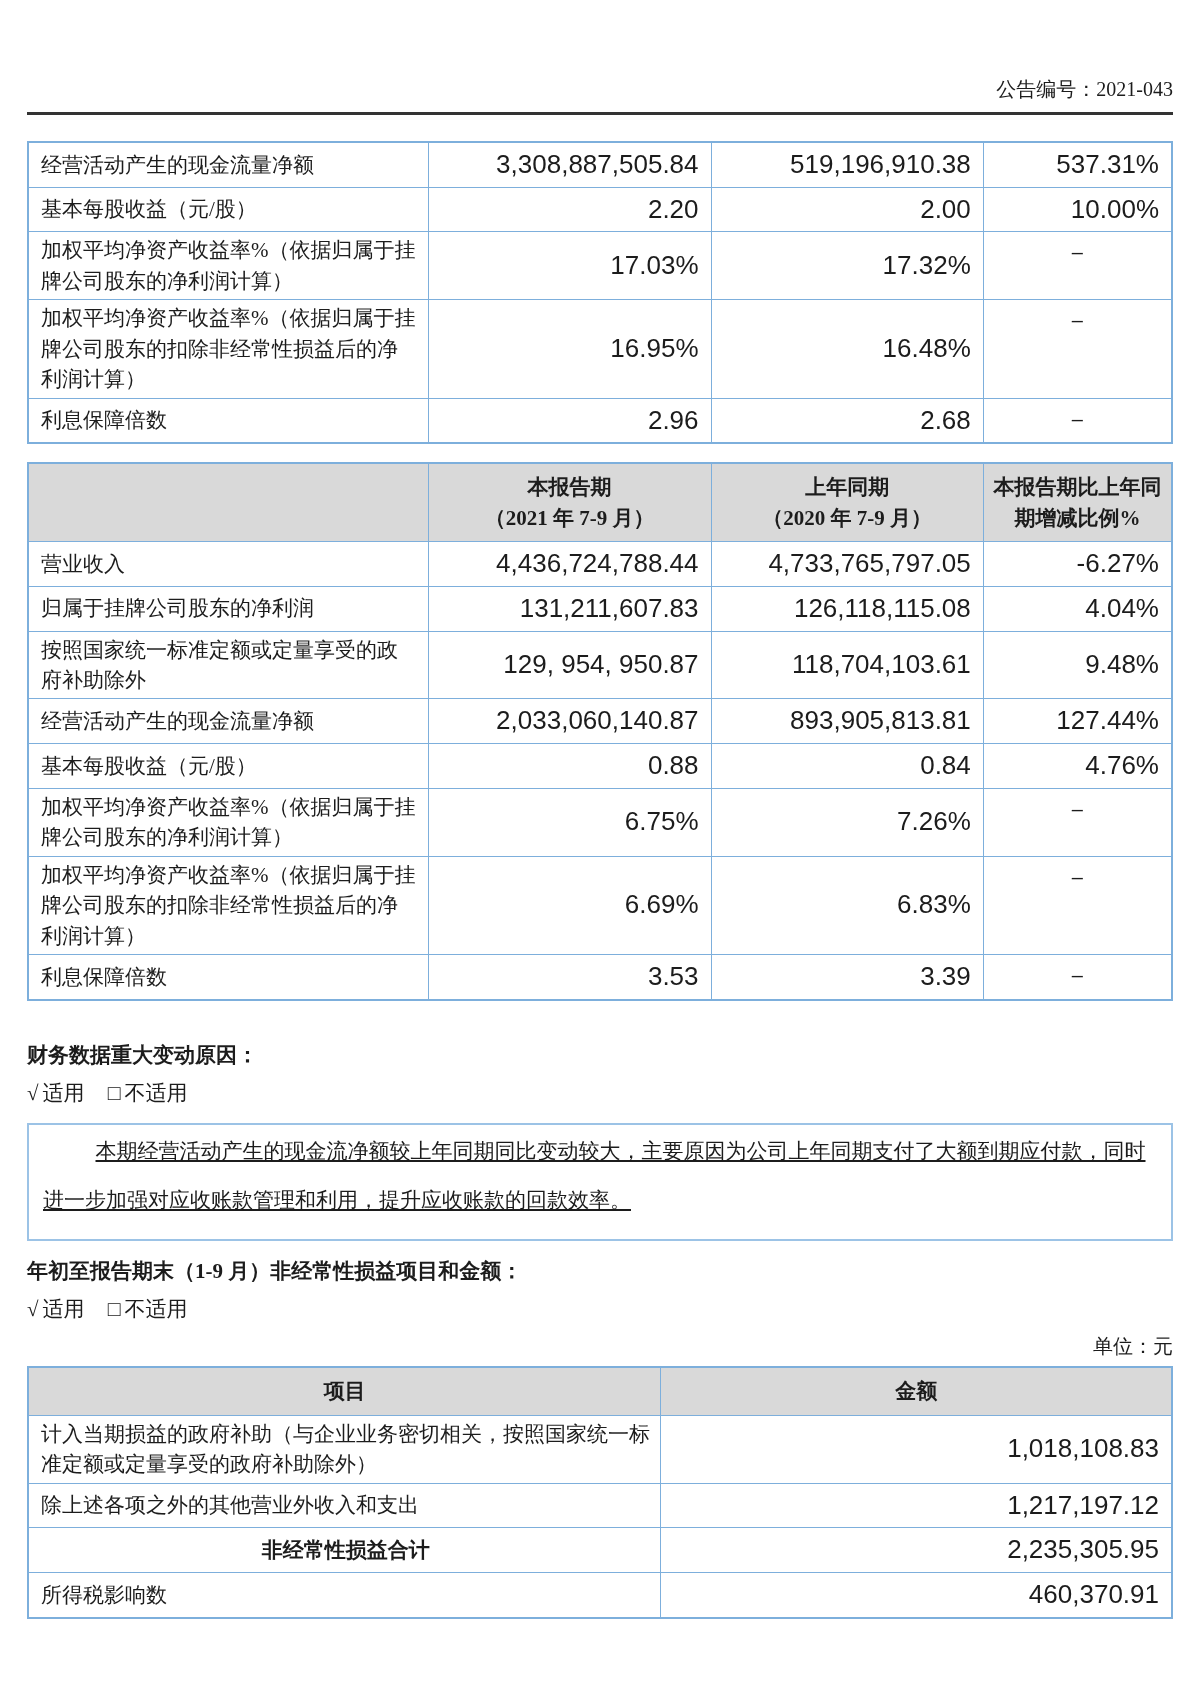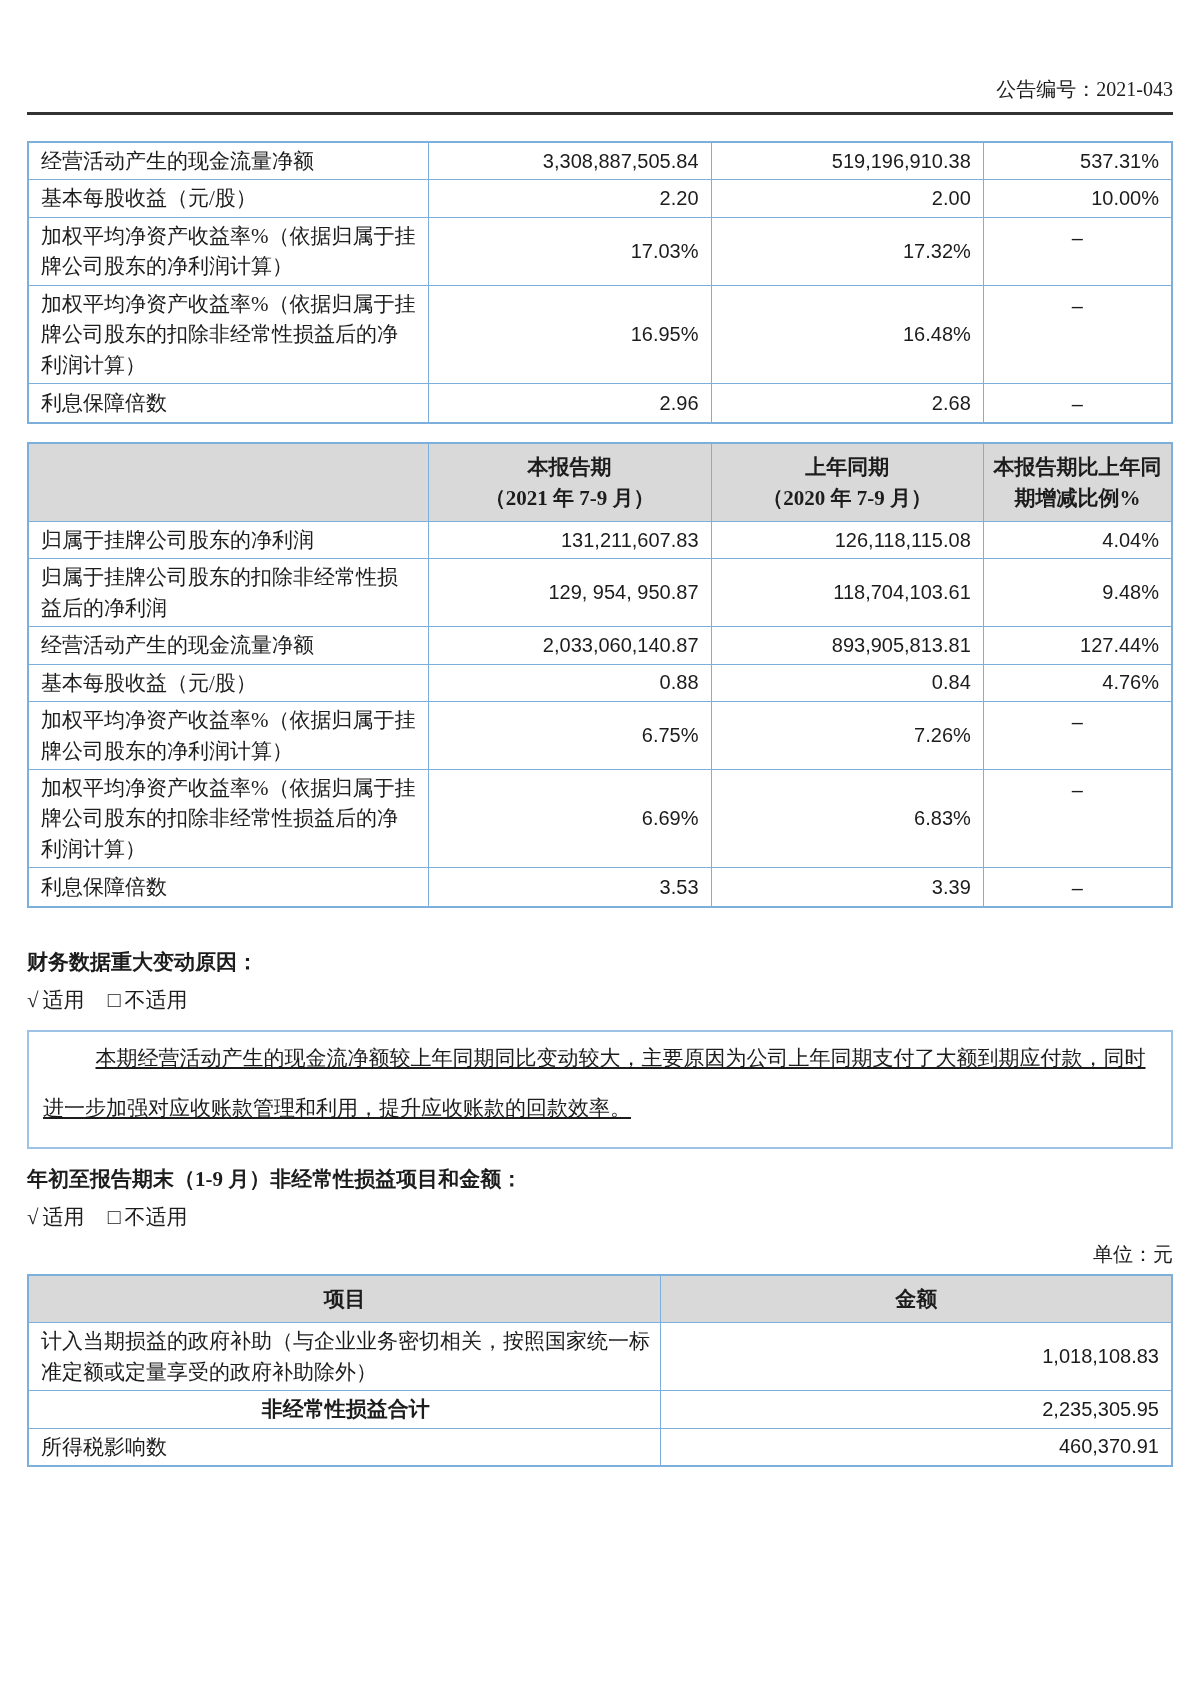--- a/index.html
+++ b/index.html
@@ -35,21 +35,21 @@
   }
   .fin-table .label {
     text-align: left;
     padding-left: 12px;
     vertical-align: middle;
   }
   .fin-table .num {
     text-align: right;
     vertical-align: middle;
     font-family: "Liberation Sans", sans-serif;
-    font-size: 20px;
+    font-size: 26px;
     padding-right: 12px;
   }
   .fin-table .dash {
     text-align: center;
     vertical-align: top;
     padding-top: 6px;
     font-family: "Liberation Sans", sans-serif;
     font-size: 20px;
   }
   .fin-table thead th {
@@ -167,27 +167,33 @@
         </th>
         <th>
           <span class="hline">上年同期</span>
           <span class="hline">（2020 年 7-9 月）</span>
         </th>
         <th>本报告期比上年同期增减比例%</th>
       </tr>
     </thead>
     <tbody>
       <tr>
+        <td class="label">营业收入</td>
+        <td class="num">4,436,724,788.44</td>
+        <td class="num">4,733,765,797.05</td>
+        <td class="num">-6.27%</td>
+      </tr>
+      <tr>
         <td class="label">归属于挂牌公司股东的净利润</td>
         <td class="num">131,211,607.83</td>
         <td class="num">126,118,115.08</td>
         <td class="num">4.04%</td>
       </tr>
       <tr>
-        <td class="label">归属于挂牌公司股东的扣除非经常性损益后的净利润</td>
+        <td class="label">按照国家统一标准定额或定量享受的政府补助除外</td>
         <td class="num">129, 954, 950.87</td>
         <td class="num">118,704,103.61</td>
         <td class="num">9.48%</td>
       </tr>
       <tr>
         <td class="label">经营活动产生的现金流量净额</td>
         <td class="num">2,033,060,140.87</td>
         <td class="num">893,905,813.81</td>
         <td class="num">127.44%</td>
       </tr>
@@ -243,20 +249,24 @@
       <tr>
         <th>项目</th>
         <th>金额</th>
       </tr>
     </thead>
     <tbody>
       <tr>
         <td class="label">计入当期损益的政府补助（与企业业务密切相关，按照国家统一标准定额或定量享受的政府补助除外）</td>
         <td class="num">1,018,108.83</td>
       </tr>
+      <tr>
+        <td class="label">除上述各项之外的其他营业外收入和支出</td>
+        <td class="num">1,217,197.12</td>
+      </tr>
       <tr class="total">
         <td class="label">非经常性损益合计</td>
         <td class="num">2,235,305.95</td>
       </tr>
       <tr>
         <td class="label">所得税影响数</td>
         <td class="num">460,370.91</td>
       </tr>
     </tbody>
   </table>

